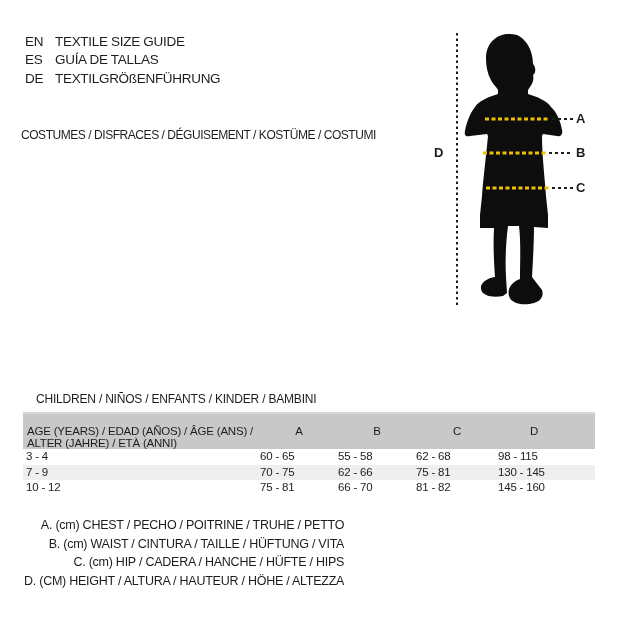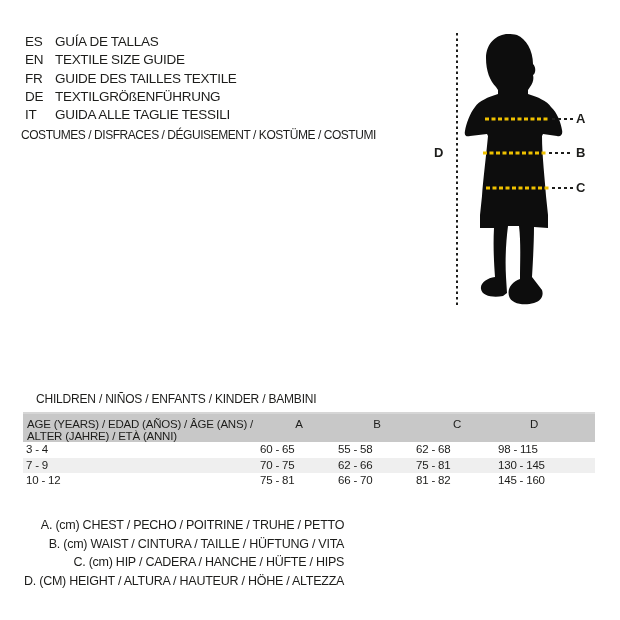--- a/index.html
+++ b/index.html
@@ -35,56 +35,48 @@
   .label-d{left:434px;top:145px;}
   
   .section-title{position:absolute;left:36px;top:392px;font-size:12px;letter-spacing:-0.2px;}
   
   .size-table{
     position:absolute;left:23px;top:412px;width:572px;border-collapse:collapse;
     font-size:11.5px;letter-spacing:-0.2px;table-layout:fixed;
   }
   .size-table th,.size-table td{font-weight:normal;padding:0;vertical-align:top;}
   .size-table thead tr{background:var(--header-bg);}
-  .size-table thead th{height:26.5px;padding-top:5px;line-height:11.5px;border-top:2px solid #d6d6d6;}
+  .size-table thead th{height:26.5px;padding-top:12px;line-height:11.5px;border-top:2px solid #d6d6d6;}
   .th-age{text-align:left;padding-left:4px !important;}
   .col-letter{text-align:center;}
   .size-table tbody td{height:15.5px;line-height:15.5px;margin-top:36px;}
   .size-table tbody .cell-age{text-align:left;padding-left:3px;}
   .size-table tbody .cell-val{}
   .size-table tbody tr:nth-child(even){background:var(--stripe-bg);}
   
   .legend{position:absolute;left:24px;top:516px;font-size:12.5px;letter-spacing:-0.25px;}
   .legend-line{height:18.6px;line-height:18.6px;white-space:nowrap;text-align:right;}
 </style>
 </head>
 <body>
 
 <div class="canvas">
 
   <div class="languages">
     <div class="lang-row">
+      <span class="lang-code">EN</span>
+      <span>TEXTILE SIZE GUIDE</span>
+    </div>
+    <div class="lang-row">
       <span class="lang-code">ES</span>
       <span>GUÍA DE TALLAS</span>
     </div>
     <div class="lang-row">
-      <span class="lang-code">EN</span>
-      <span>TEXTILE SIZE GUIDE</span>
-    </div>
-    <div class="lang-row">
-      <span class="lang-code">FR</span>
-      <span>GUIDE DES TAILLES TEXTILE</span>
-    </div>
-    <div class="lang-row">
       <span class="lang-code">DE</span>
       <span>TEXTILGRÖßENFÜHRUNG</span>
-    </div>
-    <div class="lang-row">
-      <span class="lang-code">IT</span>
-      <span>GUIDA ALLE TAGLIE TESSILI</span>
     </div>
   </div>
 
   <div class="category-title">COSTUMES / DISFRACES / DÉGUISEMENT / KOSTÜME / COSTUMI</div>
 
   <svg class="figure-svg" viewBox="0 0 180 300" aria-hidden="true">
 
     <line class="vline" x1="37" y1="18" x2="37" y2="292"></line>
 
     <path class="sil" d="

